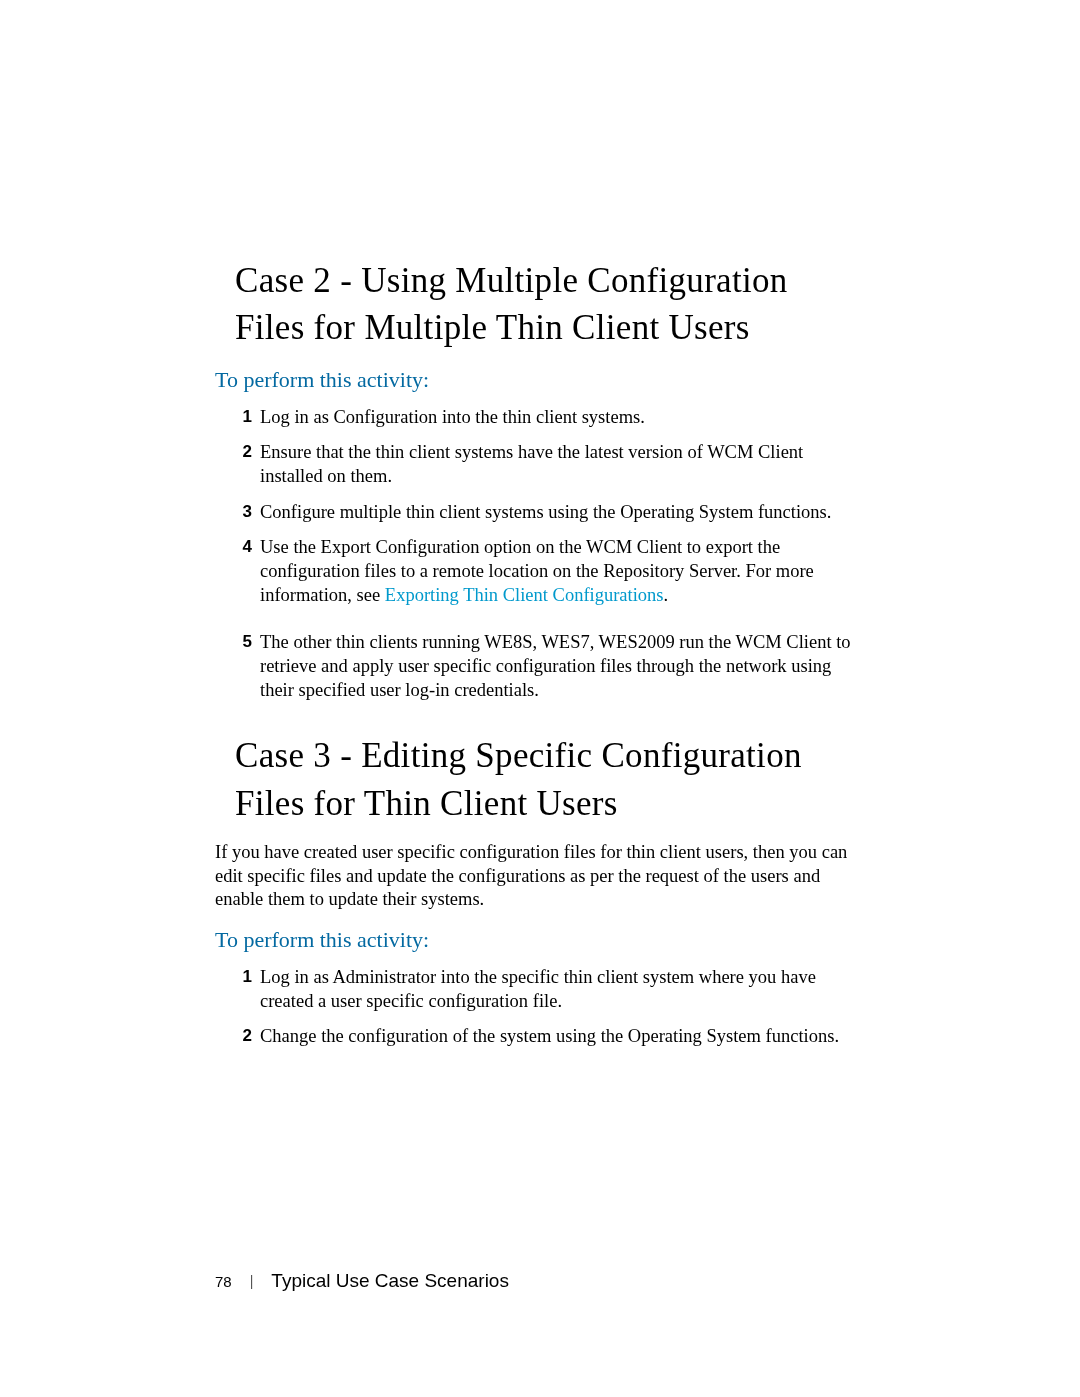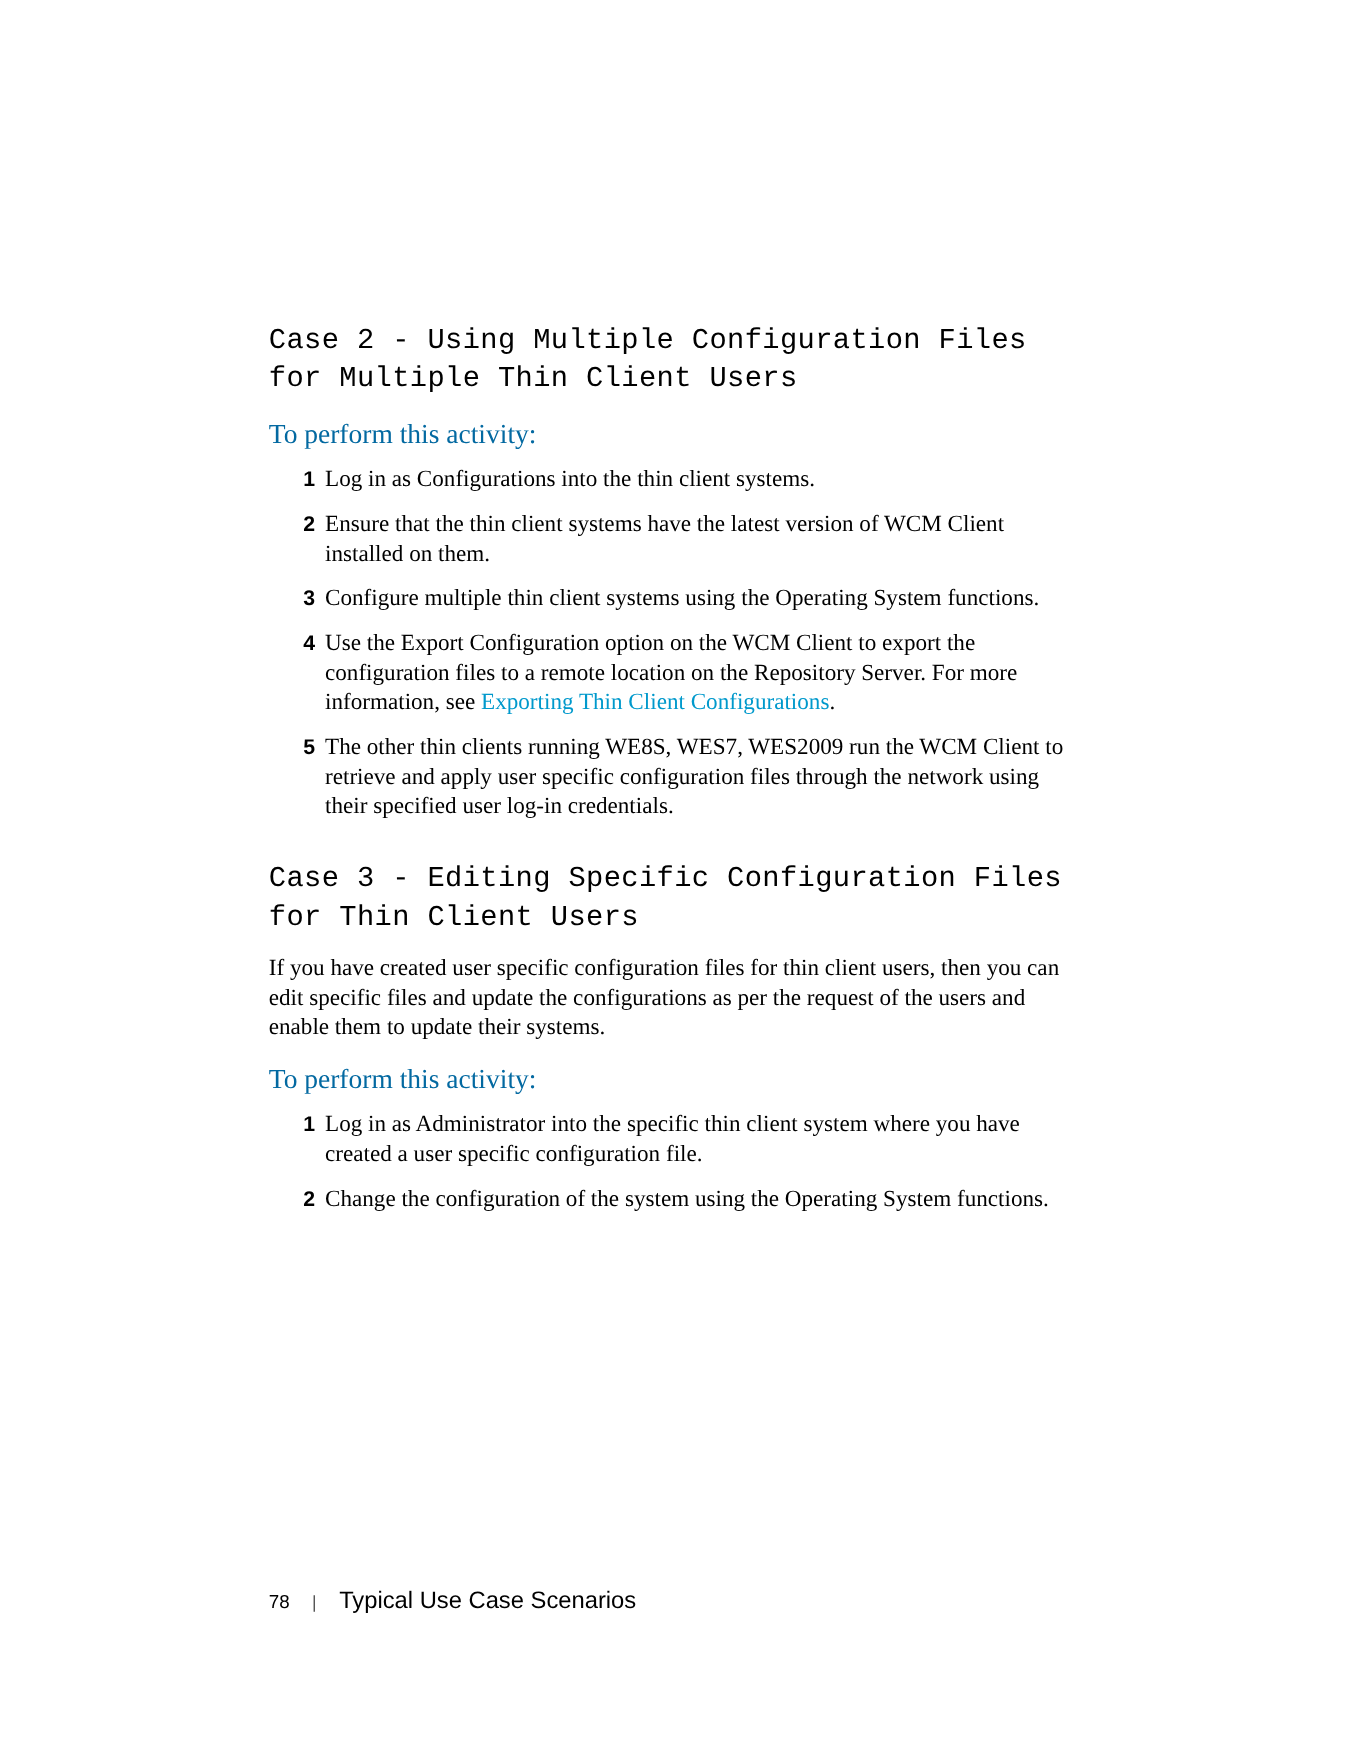--- a/index.html
+++ b/index.html
@@ -12,27 +12,28 @@
       height: 1397px;
       background: #ffffff;
       font-family: Georgia, 'Times New Roman', serif;
       color: #000000;
       position: relative;
     }
     .page-content {
       padding: 257px 215px 0 215px;
     }
     .section-heading {
-      font-family: Liberation Mono, monospace;
+      font-family: Liberation Serif, serif;
       font-weight: 300;
-      font-size: 23px;
+      font-size: 35px;
       line-height: 1.35;
       letter-spacing: 0.3px;
       margin-bottom: 14px;
       color: #000000;
+      margin-left: 20px;
     }
     .body-text {
       font-size: 18.5px;
       line-height: 1.28;
       margin-bottom: 14px;
       color: #000000;
     }
     .list-intro {
       font-size: 22px;
       line-height: 1.28;
@@ -55,21 +56,21 @@
       position: absolute;
       left: -18px;
       top: 0;
       font-family: 'Helvetica Neue', Helvetica, Arial, sans-serif;
       font-weight: bold;
       font-size: 17px;
       width: 25px;
       text-align: right;
     }
     .sub-para {
-      margin-top: 12px;
+      margin-top: 24px;
     }
     .link {
       color: #0099cc;
       text-decoration: none;
     }
     .section-gap {
       margin-top: 30px;
     }
     .footer {
       position: absolute;
@@ -100,21 +101,21 @@
 <div class="page-content">
 
   <h2 class="section-heading">Case 2 - Using Multiple Configuration Files for Multiple Thin Client Users</h2>
 
 
   <p class="list-intro">To perform this activity:</p>
 
   <ol class="numbered-list">
     <li>
       <span class="list-number">1</span>
-      <span>Log in as Configurations into the thin client systems.</span>
+      <span>Log in as Configuration into the thin client systems.</span>
     </li>
     <li>
       <span class="list-number">2</span>
       <span>Ensure that the thin client systems have the latest version of WCM Client installed on them.</span>
     </li>
     <li>
       <span class="list-number">3</span>
       <span>Configure multiple thin client systems using the Operating System functions.</span>
     </li>
     <li>

